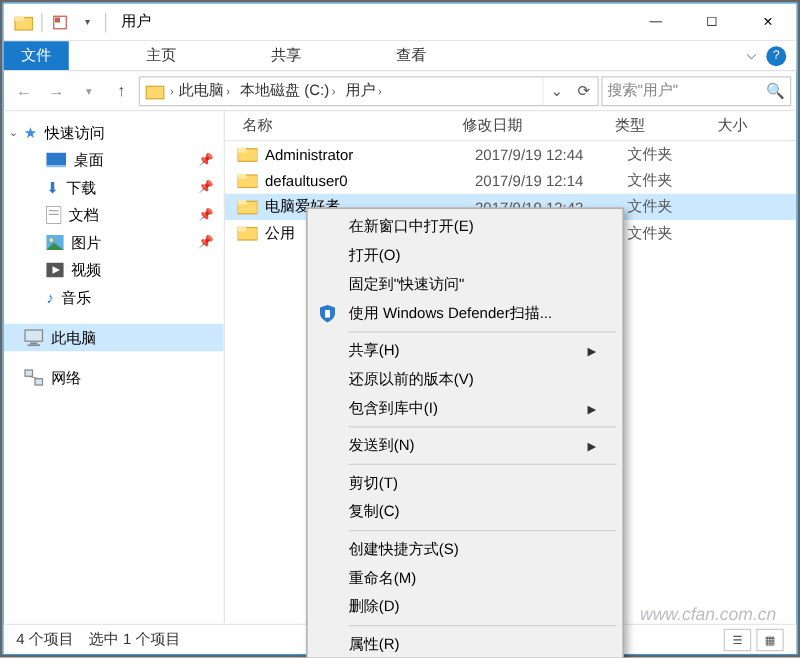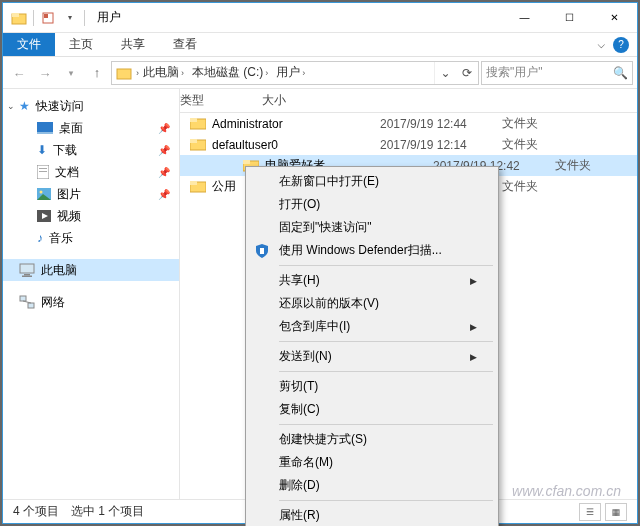--- a/index.html
+++ b/index.html
@@ -5,21 +5,21 @@
 * { box-sizing: border-box; margin: 0; padding: 0; font-family: "Microsoft YaHei", "Segoe UI", sans-serif; font-size: 12px; }
 body { background: #666; width: 640px; height: 526px; overflow: hidden; position: relative; }
 .window { width: 636px; height: 522px; background: #fff; border: 1px solid #3a98d8; position: relative; margin: 2px; display: flex; flex-direction: column; }
 .titlebar { height: 30px; background: #fff; display: flex; align-items: center; border-bottom: 1px solid #e5e5e5; }
 .titlebar-icons { display: flex; align-items: center; gap: 2px; padding-left: 6px; }
 .tb-ico { width: 20px; height: 20px; display: flex; align-items: center; justify-content: center; }
 .tb-sep { width: 1px; height: 16px; background: #ccc; margin: 0 2px; }
 .tb-title { margin-left: 10px; font-size: 12px; }
 .winbtns { margin-left: auto; display: flex; }
 .winbtn { width: 45px; height: 30px; display: flex; align-items: center; justify-content: center; font-family: "Segoe MDL2 Assets", sans-serif; font-size: 10px; color: #000; }
-.ribbon-tabs { height: 24px; display: flex; align-items: stretch; border-bottom: 1px solid #e1e1e1; background: #fff; }
+.ribbon-tabs { height: 24px; display: flex; align-items: stretch; border-bottom: 1px solid #e1e1e1; background: #fff; gap: 48px; }
 .tab { padding: 0 14px; display: flex; align-items: center; color: #333; }
 .tab.file { background: #1979ca; color: #fff; }
 .ribbon-right { margin-left: auto; display: flex; align-items: center; padding-right: 8px; gap: 8px; }
 .chev { color: #555; font-size: 10px; }
 .help { width: 16px; height: 16px; background: #1979ca; border-radius: 50%; color: #fff; display: flex; align-items: center; justify-content: center; font-size: 10px; }
 .addrbar { height: 32px; display: flex; align-items: center; padding: 3px 4px; gap: 2px; border-bottom: 1px solid #e5e5e5; }
 .navbtn { width: 24px; height: 24px; display: flex; align-items: center; justify-content: center; border-radius: 2px; color: #999; font-size: 13px; }
 .navbtn.active { color: #555; }
 .breadcrumb-box { flex: 1; height: 24px; border: 1px solid #ccc; display: flex; align-items: center; padding-left: 4px; background: #fff; }
 .bc-ico { width: 16px; height: 16px; margin-right: 4px; }
@@ -39,21 +39,21 @@
 .nav-caret { position: absolute; left: 4px; font-size: 9px; color: #555; }
 .nav-item { position: relative; }
 .main { flex: 1; display: flex; flex-direction: column; position: relative; }
 .cols { height: 24px; display: flex; align-items: center; border-bottom: 1px solid #e5e5e5; color: #444; }
 .col-name { width: 190px; padding-left: 14px; }
 .col-date { width: 122px; }
 .col-type { width: 82px; }
 .col-size { flex: 1; }
 .filelist { flex: 1; overflow: hidden; }
 .row { height: 21px; display: flex; align-items: center; padding-left: 10px; }
-.row.sel { background: #cce8ff; justify-content: flex-end; }
+.row.sel { background: #cce8ff; }
 .row-ico { width: 16px; height: 16px; margin-right: 6px; flex-shrink: 0; }
 .cell-name { width: 168px; white-space: nowrap; overflow: hidden; }
 .cell-date { width: 122px; color: #555; white-space: nowrap; }
 .cell-type { width: 82px; color: #555; }
 .statusbar { height: 24px; border-top: 1px solid #e5e5e5; display: flex; align-items: center; padding: 0 10px; gap: 12px; color: #333; background: #fff; }
 .status-right { margin-left: auto; display: flex; gap: 4px; }
 .sbtn { width: 22px; height: 18px; border: 1px solid #ccc; display: flex; align-items: center; justify-content: center; font-size: 9px; color: #555; }
 
 .ctxmenu { position: absolute; left: 245px; top: 166px; width: 254px; background: #f0f0f0; border: 1px solid #a0a0a0; box-shadow: 3px 3px 6px rgba(0,0,0,.3); padding: 3px; z-index: 100; }
 .mi { height: 23px; display: flex; align-items: center; padding-left: 30px; padding-right: 18px; position: relative; color: #000; }
@@ -216,20 +216,22 @@
               <rect x="9" y="8" width="6" height="5" fill="#d4e7f3" stroke="#888"></rect>
               <line x1="4" y1="6" x2="12" y2="8" stroke="#888"></line>
             </svg>
           </span>
         <span>网络</span>
       </div>
     </div>
 
     <div class="main">
       <div class="cols">
+        <div class="col-name">名称</div>
+        <div class="col-date">修改日期</div>
         <div class="col-type">类型</div>
         <div class="col-size">大小</div>
       </div>
       <div class="filelist" id="filelist">
           <div class="row">
             <span class="row-ico">
               <svg width="16" height="14">
                 <rect x="0" y="3" width="16" height="10" fill="#ffd86b" stroke="#d9a93a"></rect>
                 <rect x="0" y="2" width="7" height="4" fill="#ffe9a8"></rect>
               </svg>

